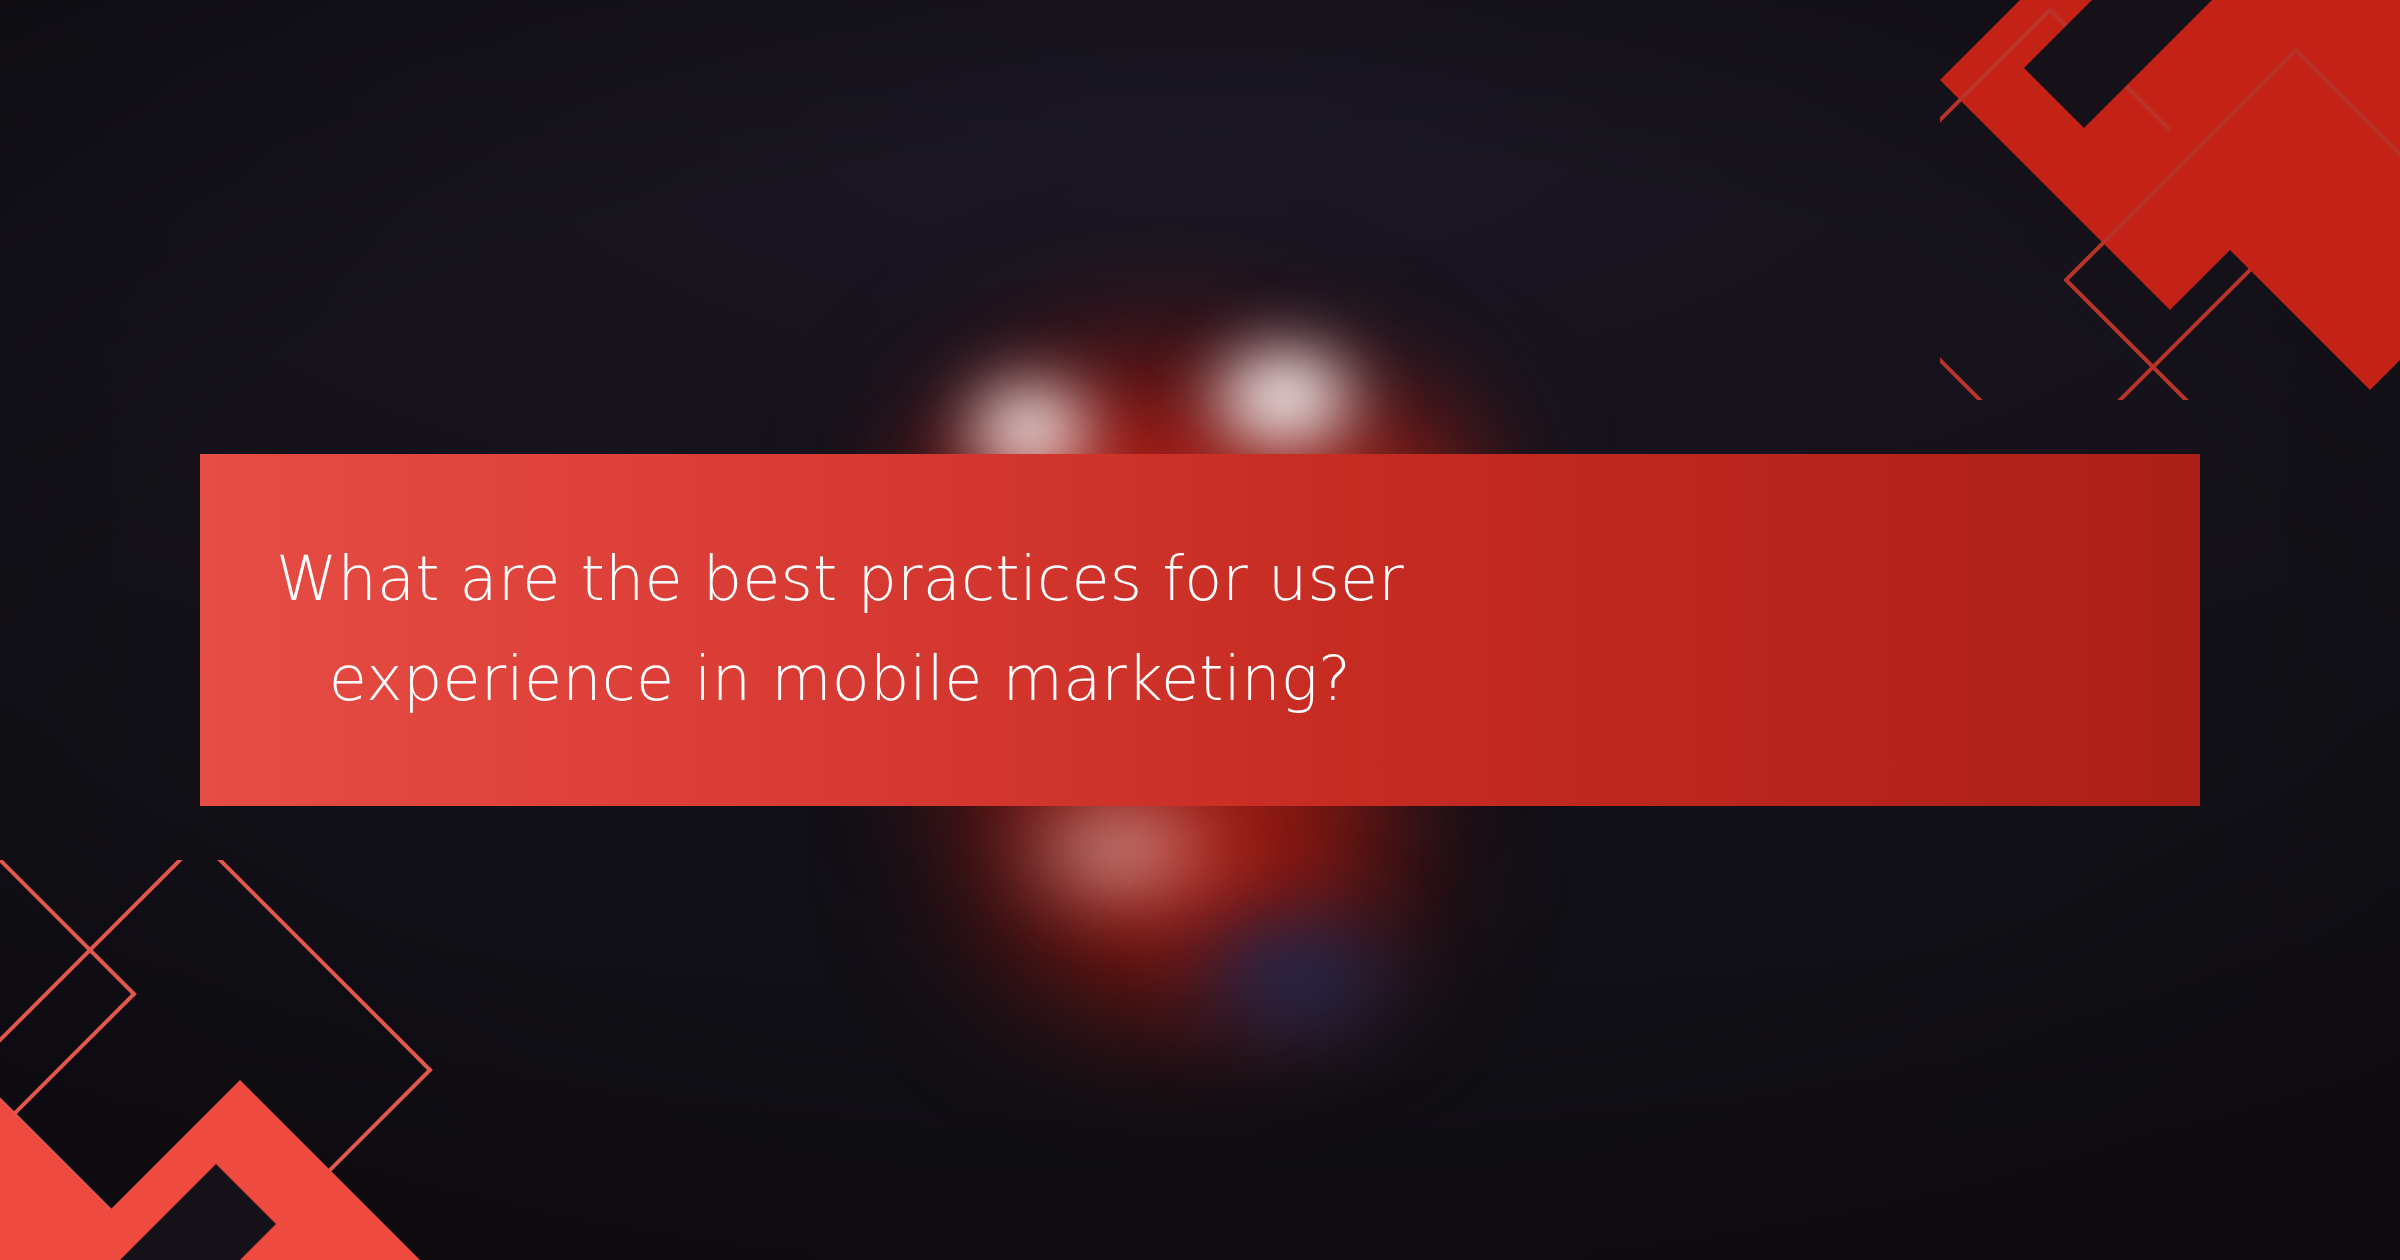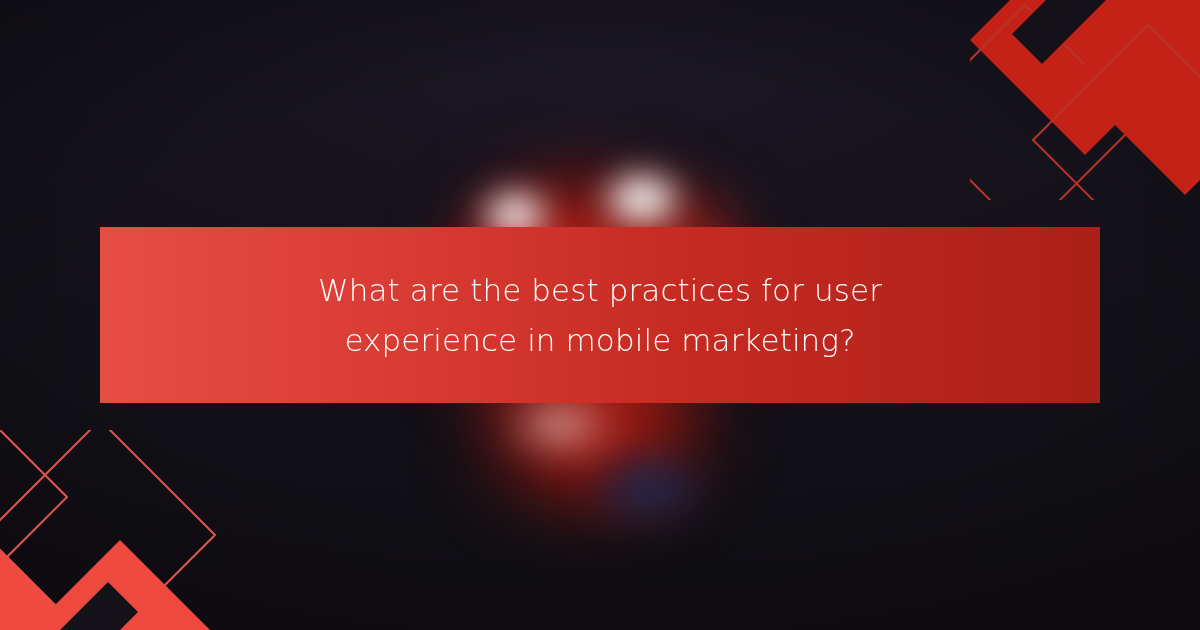--- a/index.html
+++ b/index.html
@@ -106,21 +106,21 @@
   
   #banner {
     position: absolute;
     left: 100px;
     top: 227px;
     width: 1000px;
     height: 176px;
     background: linear-gradient(90deg, #e64d44 0%, #dd4038 22%, #c62b22 58%, #ab1f19 100%);
     display: flex;
     align-items: center;
-    justify-content: center;
+    justify-content: flex-start;
   }
   #headline {
     margin: 0;
     width: 640px;
     text-align: center;
     color: #ffffff;
     font-family: "DejaVu Sans", sans-serif;
     font-size: 31px;
     font-weight: 300;
     line-height: 50px;

